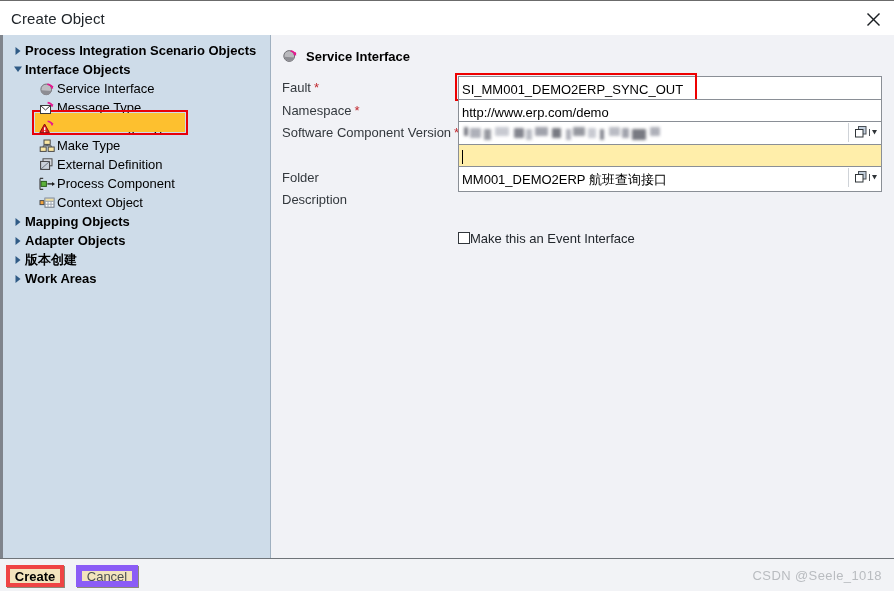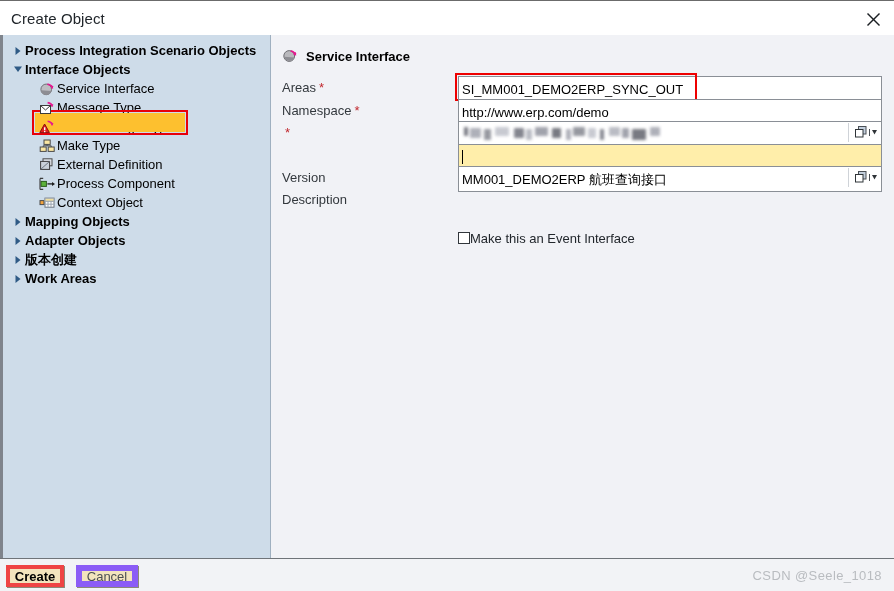--- a/index.html
+++ b/index.html
@@ -386,35 +386,36 @@
             <path d="M9.2 2.6 a5 5 0 0 1 3.6 4.2 l-1.8 -0.5 2.8 -2.4 0.4 3.6 -1.4 -0.7" fill="#e5198f"></path>
             <path d="M8.6 3.0 C11.4 3.4 13.2 5.2 13.4 7.4" fill="none" stroke="#e5198f" stroke-width="1.6"></path>
             <path d="M12.1 4.0 l2.4 1.3 -2.0 2.0 z" fill="#e5198f"></path>
           </svg>
         </span>
         <span class="hlabel">Service Interface</span>
       </div>
 
       <div id="form-rows">
           <div class="frow" style="top: 40px;">
-            <span class="flabel">Areas</span>
+            <span class="flabel">Fault</span>
             <span class="req">*</span>
           </div>
           <div class="fld" style="left: 186px; top: 41px; width: 424px;">
             <span class="txt">SI_MM001_DEMO2ERP_SYNC_OUT</span>
           </div>
           <div class="redbox" style="left: 183px; top: 38px; width: 242px; height: 28px;"></div>
           <div class="frow" style="top: 63px;">
             <span class="flabel">Namespace</span>
             <span class="req">*</span>
           </div>
           <div class="fld" style="left: 186px; top: 64px; width: 424px;">
             <span class="txt">http://www.erp.com/demo</span>
           </div>
           <div class="frow" style="top: 85px;">
+            <span class="flabel">Software Component Version</span>
             <span class="req">*</span>
           </div>
           <div class="fld" style="left: 186px; top: 86px; width: 424px;">
             <div class="blurred">
               <i style="left: 2px; top: 1px; width: 4px; height: 9px; background: rgb(109, 111, 120);"></i>
               <i style="left: 8px; top: 2px; width: 11px; height: 10px; background: rgb(168, 170, 180);"></i>
               <i style="left: 22px; top: 3px; width: 7px; height: 11px; background: rgb(142, 144, 153);"></i>
               <i style="left: 33px; top: 1px; width: 14px; height: 9px; background: rgb(196, 198, 206);"></i>
               <i style="left: 52px; top: 2px; width: 10px; height: 10px; background: rgb(122, 124, 134);"></i>
               <i style="left: 64px; top: 3px; width: 6px; height: 11px; background: rgb(181, 183, 191);"></i>
@@ -439,21 +440,21 @@
             </span>
           </div>
           <div class="frow" style="top: 108px; margin-top: 44px;">
             <span class="flabel">Description</span>
           </div>
           <div class="fld yellow" style="left: 186px; top: 109px; width: 424px;">
             <span class="caret"></span>
             <span class="txt"></span>
           </div>
           <div class="frow" style="top: 130px;">
-            <span class="flabel">Version</span>
+            <span class="flabel">Folder</span>
           </div>
           <div class="fld" style="left: 186px; top: 131px; width: 424px;">
             <span class="txt">MM001_DEMO2ERP 航班查询接口</span>
             <span class="vhelp">
               <svg width="26" height="15" viewBox="0 0 26 15">
         <rect x="6.5" y="1.5" width="7.5" height="7.5" fill="#c3cfdd" stroke="#4a4f55" stroke-width="1"></rect>
         <rect x="3.5" y="4.5" width="7.5" height="7.5" fill="#ffffff" stroke="#2f3438" stroke-width="1"></rect>
         <path d="M17.5 4 v7" stroke="#4a4f55" stroke-width="1"></path>
         <path d="M20 5 L25 5 L22.5 9.5 Z" fill="#2f3438"></path>
       </svg>

